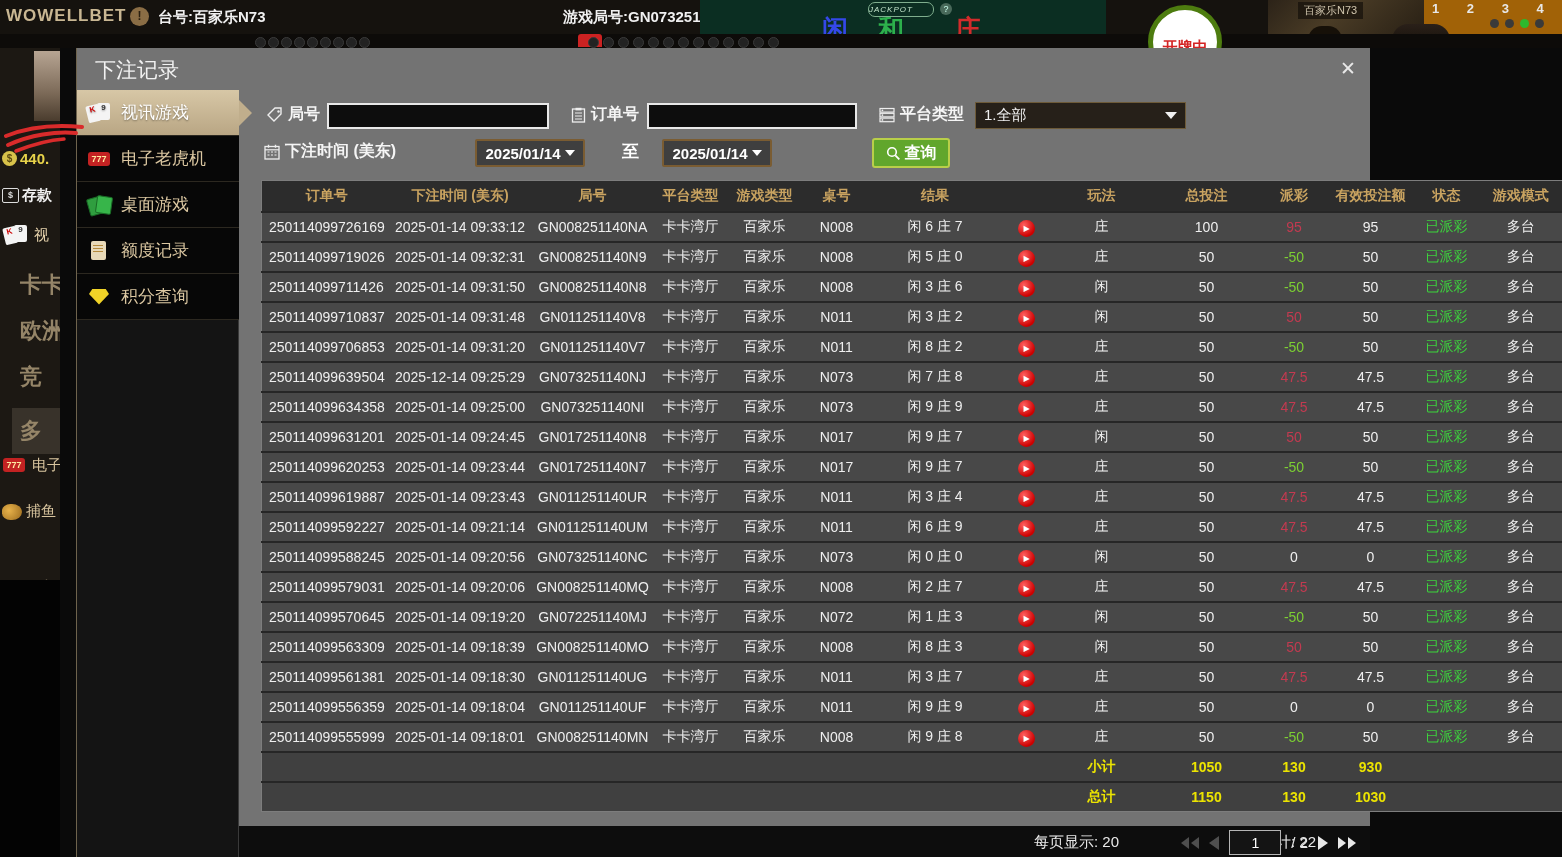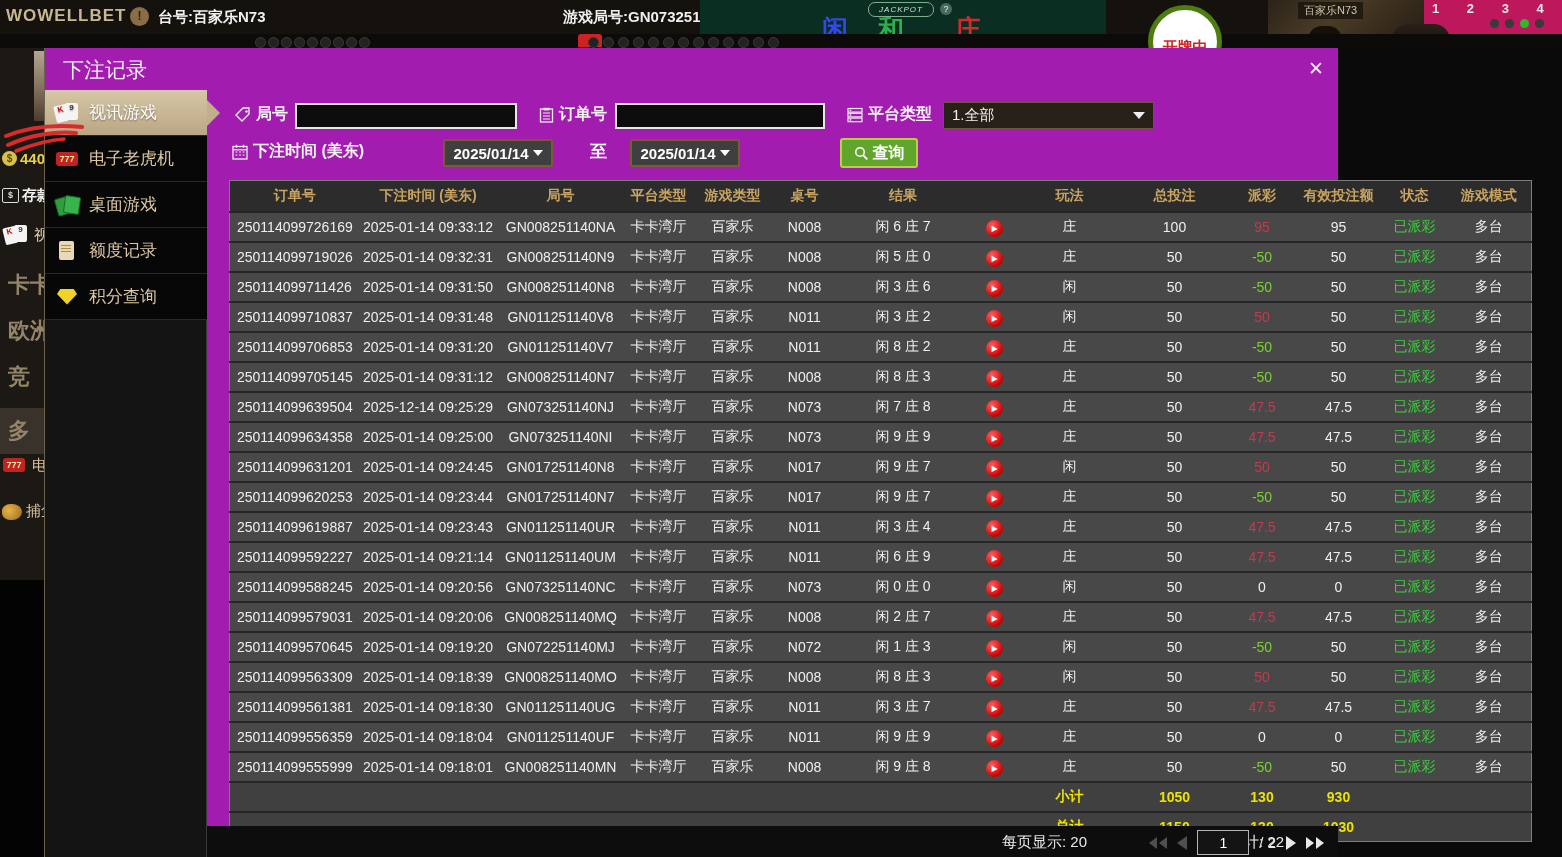--- a/index.html
+++ b/index.html
@@ -9,67 +9,67 @@
   .topbar{position:absolute;left:0;top:0;width:1562px;height:34px;background:#15120e;}
   .logo{position:absolute;left:6px;top:6px;color:#c9b793;font-weight:bold;font-size:17px;letter-spacing:1px;}
   .info-icon{position:absolute;left:130px;top:7px;width:19px;height:19px;border-radius:50%;background:#8a6d45;color:#2a1f10;font-size:12px;font-weight:bold;text-align:center;line-height:19px;}
   .table-label{position:absolute;left:158px;top:8px;color:#f0f0f0;font-size:15px;font-weight:bold;}
   .round-label{position:absolute;left:563px;top:8px;color:#f0f0f0;font-size:15px;font-weight:bold;}
   .green-zone{position:absolute;left:700px;top:0;width:406px;height:48px;background:#0b2e22;}
   .zone{position:absolute;top:12px;font-size:26px;font-weight:bold;}
   .zone.player{left:822px;color:#3448e8;}
   .zone.tie{left:878px;color:#2db04c;}
   .zone.banker{left:955px;color:#d32b2b;}
-  .jackpot{position:absolute;left:868px;top:2px;width:64px;height:13px;border:1px solid #7fae8e;border-radius:7px;color:#bfe0c8;font-size:8px;font-style:italic;text-align:center;line-height:13px;letter-spacing:1px;}
+  .jackpot{position:absolute;left:868px;top:2px;width:64px;height:13px;border:1px solid #7fae8e;border-radius:7px;color:#bfe0c8;font-size:8px;font-style:italic;text-align:left;line-height:13px;letter-spacing:1px;}
   .q-icon{position:absolute;left:940px;top:3px;width:12px;height:12px;border-radius:50%;background:#49695a;color:#cfe;font-size:9px;text-align:center;line-height:12px;}
   .deal-circle{position:absolute;left:1148px;top:5px;width:74px;height:74px;border-radius:50%;background:#fff;border:5px solid #4d7c0f;box-sizing:border-box;}
   .deal-text{position:absolute;left:0;top:28px;width:100%;text-align:center;color:#d42424;font-size:15px;font-weight:bold;}
   .video-frame{position:absolute;left:1268px;top:0;width:156px;height:48px;background:linear-gradient(135deg,#2c2318,#4a3c26 40%,#241c12);}
   .video-label{position:absolute;left:30px;top:2px;padding:1px 6px;background:rgba(20,16,10,.7);color:#cfc4ac;font-size:11px;}
   .dealer-blob{position:absolute;left:40px;top:26px;width:34px;height:22px;border-radius:14px 14px 0 0;background:#161008;}
-  .shoe-panel{position:absolute;left:1424px;top:0;width:138px;height:48px;background:#be185d;}
+  .shoe-panel{position:absolute;left:1424px;top:0;width:138px;height:48px;background:#a16207;}
   .shoe-numbers{position:absolute;left:8px;top:1px;color:#e8e8e8;font-size:13px;font-weight:bold;letter-spacing:12px;}
   .shoe-dots{position:absolute;left:66px;top:19px;display:flex;gap:6px;}
   .shoe-dots i{width:9px;height:9px;border-radius:50%;display:block;}
   .head-blob{position:absolute;left:1392px;top:24px;width:58px;height:24px;border-radius:16px 16px 0 0;background:linear-gradient(#2a2019,#151009);}
   .badge-strip{position:absolute;left:0;top:34px;width:1562px;height:14px;background:#0d0b09;}
   .badge-strip i{position:absolute;top:3px;width:9px;height:9px;border-radius:50%;background:#222;border:1px solid #3a3a3a;}
   .red-blob{position:absolute;left:578px;top:0;width:24px;height:13px;background:#c22;border-radius:3px 3px 0 0;}
 
   
   .left-strip{position:absolute;left:0;top:48px;width:60px;height:809px;background:#1c1813;overflow:hidden;}
   .avatar{position:absolute;left:34px;top:3px;width:26px;height:70px;background:linear-gradient(#b7a593,#7c6a58 60%,#4a3c2e);}
   .bal-row{position:absolute;left:2px;top:102px;display:flex;align-items:center;gap:3px;}
   .coin{width:15px;height:15px;border-radius:50%;background:#d8c24a;color:#5a4a10;font-size:10px;font-weight:bold;text-align:center;line-height:15px;}
   .bal-text{color:#e8d34a;font-weight:bold;font-size:15px;}
   .dep-row{position:absolute;left:2px;top:138px;display:flex;align-items:center;gap:3px;color:#f0f0f0;font-weight:bold;font-size:15px;}
   .dep-icon{width:15px;height:13px;border:1px solid #ddd;border-radius:2px;color:#ddd;font-size:9px;text-align:center;line-height:13px;}
   .cards-row{position:absolute;left:4px;top:176px;display:flex;align-items:center;gap:4px;color:#e6d2ac;font-size:15px;}
-  .big-label{position:absolute;left:0;width:60px;color:#958568;font-size:22px;font-weight:bold;white-space:nowrap;padding-left:8px;box-sizing:border-box;}
+  .big-label{position:absolute;left:12px;width:60px;color:#958568;font-size:22px;font-weight:bold;white-space:nowrap;padding-left:8px;box-sizing:border-box;}
   .big-label.hl{background:#38322a;padding-top:8px;padding-bottom:8px;}
   .icon-row{position:absolute;left:2px;display:flex;align-items:center;gap:4px;color:#d8c49e;font-size:15px;white-space:nowrap;}
   .black-bottom{position:absolute;left:0;top:532px;width:60px;height:280px;background:#030303;}
 
   
   .mi{display:inline-block;position:relative;width:26px;height:22px;flex:none;}
   .mi .c1,.mi .c2{position:absolute;width:13px;height:17px;border-radius:2px;background:#f4f4f4;font-size:8px;font-weight:bold;text-align:center;}
   .mi .c1{left:0;top:3px;transform:rotate(-14deg);color:#c00;}
   .mi .c2{left:10px;top:1px;color:#333;}
   .slots-icon .s{position:absolute;left:1px;top:4px;width:22px;height:14px;background:#c32222;border-radius:3px;color:#ffe9a0;font-size:9px;font-weight:bold;text-align:center;line-height:14px;}
   .table-games-icon .g1,.table-games-icon .g2{position:absolute;width:14px;height:16px;border-radius:2px;background:#2f9e3f;border:1px solid #1a6b26;}
   .table-games-icon .g1{left:1px;top:3px;transform:rotate(-16deg);}
   .table-games-icon .g2{left:9px;top:2px;transform:rotate(8deg);background:#37b54a;}
   .points-icon .d{position:absolute;left:2px;top:3px;width:20px;height:16px;background:#f0d327;clip-path:polygon(50% 100%,0 35%,18% 0,82% 0,100% 35%);}
   .records-icon .p{position:absolute;left:4px;top:1px;width:15px;height:19px;background:#e8d9b8;border-radius:2px;}
   .records-icon .p:after{content:"";position:absolute;left:2px;top:4px;width:10px;height:1px;background:#b58a3c;box-shadow:0 3px 0 #b58a3c,0 6px 0 #b58a3c;}
   .fish-icon{width:20px;height:16px;border-radius:50% 60% 60% 50%;background:radial-gradient(circle at 35% 40%,#e8b24a,#9a6a1e);}
   .arcade-icon{width:20px;height:14px;border-radius:3px;background:linear-gradient(#e8e06a,#7fae3e);border:1px solid #c33;}
 
   
-  .modal{position:absolute;left:44px;top:48px;width:1294px;height:809px;background:#a21caf;border-left:1px solid #6e634d;box-sizing:border-box;}
+  .modal{position:absolute;left:76px;top:48px;width:1294px;height:809px;background:#737373;border-left:1px solid #6e634d;box-sizing:border-box;}
   .modal-titlebar{position:absolute;left:0;top:0;width:100%;height:42px;}
   .modal-title{position:absolute;left:18px;top:8px;color:#f2f2f2;font-size:21px;}
   .close-btn{position:absolute;right:14px;top:9px;color:#e8e8e8;font-size:19px;cursor:pointer;}
 
   .modal-menu{position:absolute;left:0;top:42px;width:162px;bottom:0;display:flex;flex-direction:column;}
   .menu-item{position:relative;height:46px;background:#070707;border-bottom:1px solid #2c2820;display:flex;align-items:center;gap:8px;padding-left:10px;color:#dcc8a2;font-size:17px;box-sizing:border-box;}
   .menu-item.selected{background:linear-gradient(#d7c7a6,#b9a684);color:#fff;text-shadow:0 1px 2px rgba(0,0,0,.4);}
   .menu-item.selected:after{content:"";position:absolute;right:-13px;top:50%;margin-top:-13px;border-left:13px solid #c0ae8c;border-top:13px solid transparent;border-bottom:13px solid transparent;}
   .menu-rest{flex:1;background:#141414;border-right:1px solid #3a3a3a;}
 
@@ -430,36 +430,20 @@
                 <td>闲 8 庄 2</td>
                 <td><span class="play-icon">▶</span></td>
                 <td>庄</td>
                 <td>50</td>
                 <td class="neg">-50</td>
                 <td>50</td>
                 <td class="status">已派彩</td>
                 <td>多台</td>
               </tr>
               <tr>
-                <td class="l">250114099705145</td>
-                <td>2025-01-14 09:31:12</td>
-                <td>GN008251140N7</td>
-                <td>卡卡湾厅</td>
-                <td>百家乐</td>
-                <td>N008</td>
-                <td>闲 8 庄 3</td>
-                <td><span class="play-icon">▶</span></td>
-                <td>庄</td>
-                <td>50</td>
-                <td class="neg">-50</td>
-                <td>50</td>
-                <td class="status">已派彩</td>
-                <td>多台</td>
-              </tr>
-              <tr>
                 <td class="l">250114099639504</td>
                 <td>2025-12-14 09:25:29</td>
                 <td>GN073251140NJ</td>
                 <td>卡卡湾厅</td>
                 <td>百家乐</td>
                 <td>N073</td>
                 <td>闲 7 庄 8</td>
                 <td><span class="play-icon">▶</span></td>
                 <td>庄</td>
                 <td>50</td>

